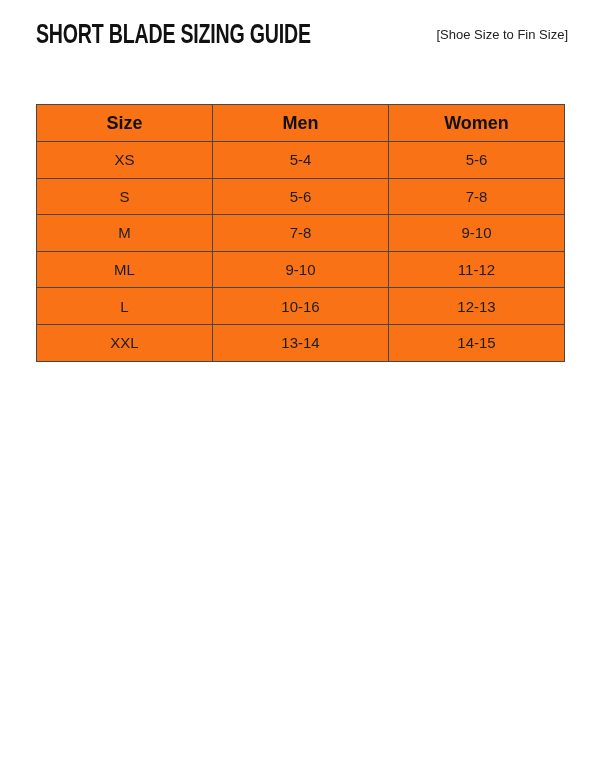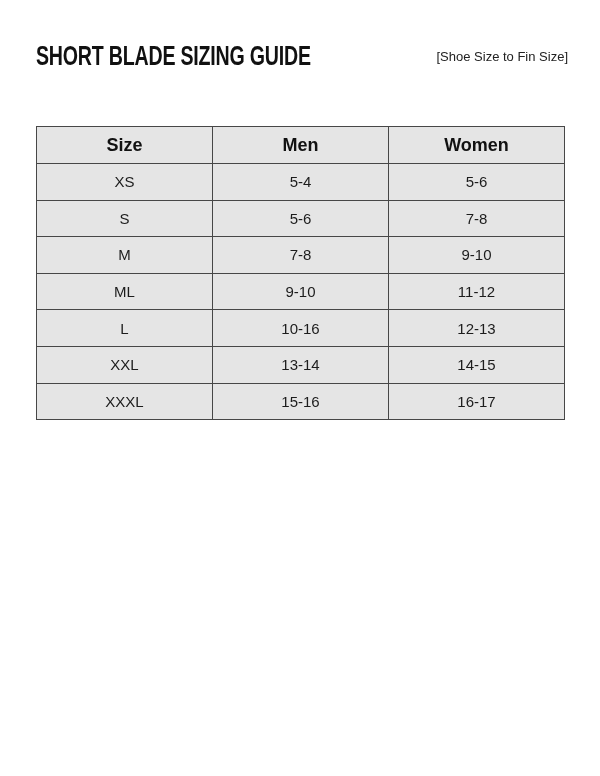--- a/index.html
+++ b/index.html
@@ -7,21 +7,21 @@
     width: 600px; height: 776px;
     background: #ffffff;
     font-family: "Liberation Sans", sans-serif;
     color: #1a1a1a;
     overflow: hidden;
   }
   .page {
     position: relative;
     width: 600px; height: 776px;
     background: #ffffff;
-    padding: 42px 32px 0 36px;
+    padding: 20px 32px 0 36px;
   }
   .header-row {
     position: relative;
     height: 27px;
     width: 100%;
   }
   .page-title {
     display: inline-block;
     font-size: 28px;
     font-weight: bold;
@@ -47,21 +47,21 @@
     width: 529px;
     border-collapse: collapse;
     table-layout: fixed;
   }
   .sizing-table th,
   .sizing-table td {
     border: 1px solid #474747;
     width: 33.33%;
     text-align: center;
     vertical-align: middle;
-    background: #e5e5e5;
+    background: #f97316;
   }
   .sizing-table th {
     height: 37px;
     font-size: 18px;
     font-weight: bold;
     color: #111111;
   }
   .sizing-table td {
     height: 36.6px;
     font-size: 15px;
@@ -112,21 +112,16 @@
       <tr>
         <td>L</td>
         <td>10-16</td>
         <td>12-13</td>
       </tr>
       <tr>
         <td>XXL</td>
         <td>13-14</td>
         <td>14-15</td>
       </tr>
-      <tr>
-        <td>XXXL</td>
-        <td>15-16</td>
-        <td>16-17</td>
-      </tr>
     </tbody>
   </table>
 
 </div>
 
 </body></html>

